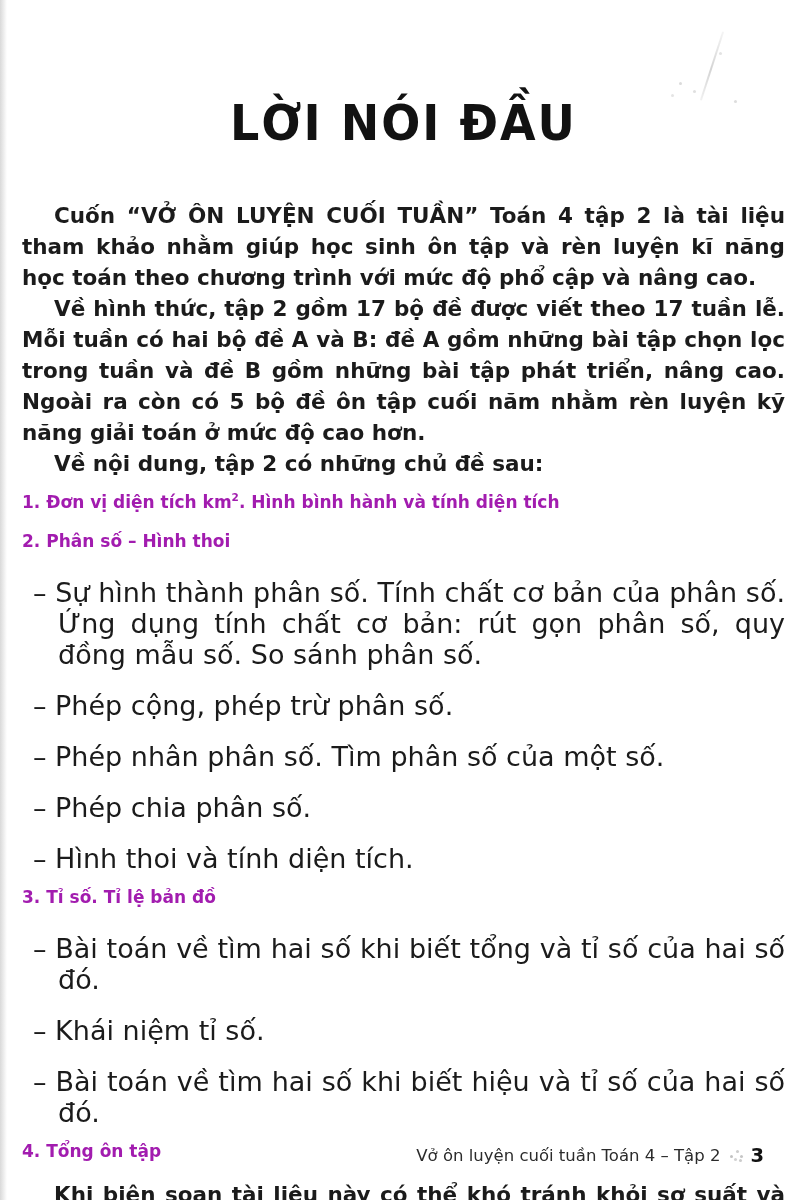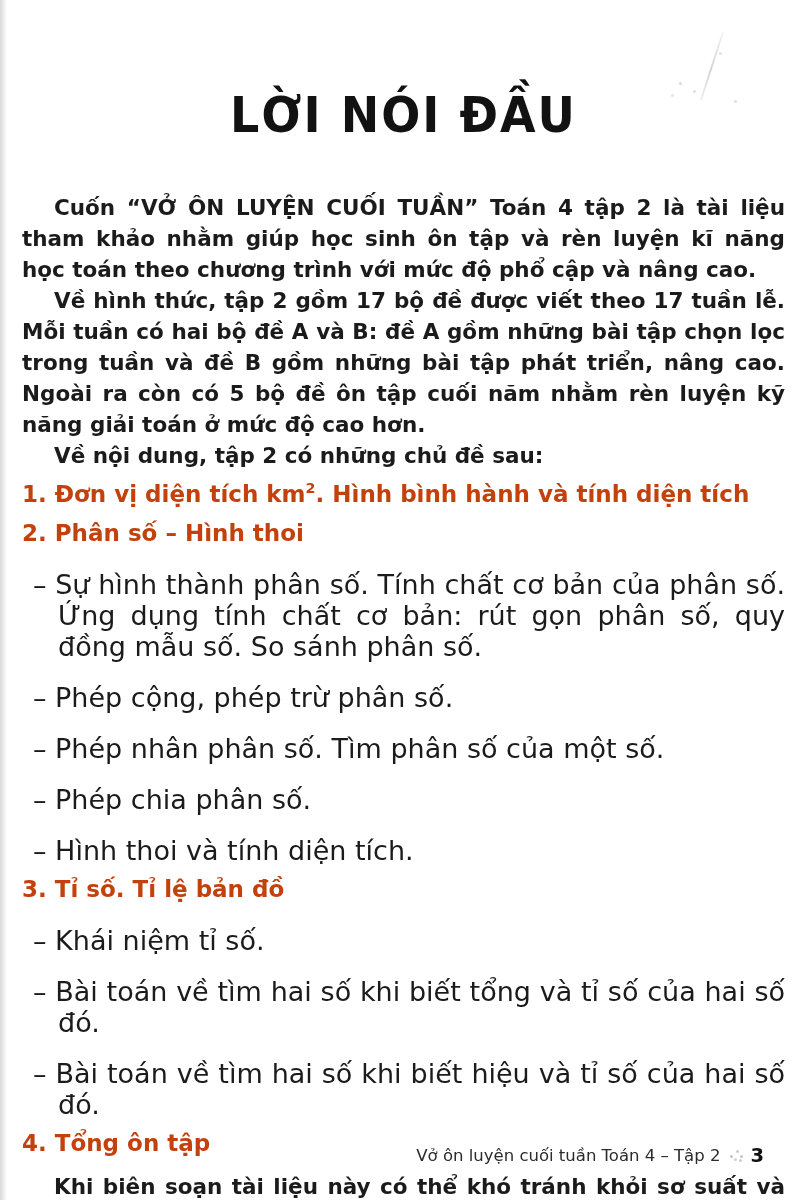--- a/index.html
+++ b/index.html
@@ -3,21 +3,21 @@
 <meta charset="utf-8">
 <style>
   html,body { margin:0; padding:0; background:#9a9a9a; }
   .page {
     position:relative;
     width:807px; height:1200px;
     margin:0 auto;
     background:#ffffff;
     font-family:"DejaVu Sans", sans-serif;
     color:#1b1b1b;
-    padding:0 22px;
+    padding:8px 22px;
     box-sizing:border-box;
     overflow:hidden;
   }
   .edge-shadow {
     position:absolute; left:0; top:0; width:7px; height:1200px;
     background:linear-gradient(to right, #d9d9d9, #ffffff);
     pointer-events:none;
   }
   .corner-artifact {
     position:absolute; top:22px; right:38px; width:120px; height:95px;
@@ -47,24 +47,24 @@
     margin:0;
     font-size:21.5px;
     line-height:31px;
     text-align:justify;
     text-indent:32px;
     font-weight:bold;
   }
   .para.first { margin-top:52px; }
   .topic {
     margin:8px 0 0 0;
-    font-size:23px;
+    font-size:17px;
     line-height:31px;
     font-weight:bold;
-    color:#c2410c;
+    color:#a21caf;
   }
   .topic sup { font-size:0.62em; line-height:0; }
   .bullets { list-style:none; margin:0; padding:0; }
   .bullets li {
     margin:20px 0 0 0;
     padding-left:36px;
     text-indent:-25px;
     font-size:27px;
     line-height:31px;
     text-align:justify;
@@ -128,22 +128,22 @@
     <li>– Sự hình thành phân số. Tính chất cơ bản của phân số. Ứng dụng tính chất cơ bản: rút gọn phân số, quy đồng mẫu số. So sánh phân số.</li>
     <li>– Phép cộng, phép trừ phân số.</li>
     <li>– Phép nhân phân số. Tìm phân số của một số.</li>
     <li>– Phép chia phân số.</li>
     <li>– Hình thoi và tính diện tích.</li>
   </ul>
 
   <h2 class="topic">3. Tỉ số. Tỉ lệ bản đồ</h2>
 
   <ul class="bullets">
+    <li>– Bài toán về tìm hai số khi biết tổng và tỉ số của hai số đó.</li>
     <li>– Khái niệm tỉ số.</li>
-    <li>– Bài toán về tìm hai số khi biết tổng và tỉ số của hai số đó.</li>
     <li>– Bài toán về tìm hai số khi biết hiệu và tỉ số của hai số đó.</li>
   </ul>
 
   <h2 class="topic">4. Tổng ôn tập</h2>
 
   <p class="para closing">Khi biên soạn tài liệu này có thể khó tránh khỏi sơ suất và thiếu sót. Chúng tôi rất mong đợi và chân thành cảm ơn sự đóng góp ý kiến quý báu của bạn đọc.</p>
 
   <p class="signature">Các tác giả</p>
 
   <div class="footer">

